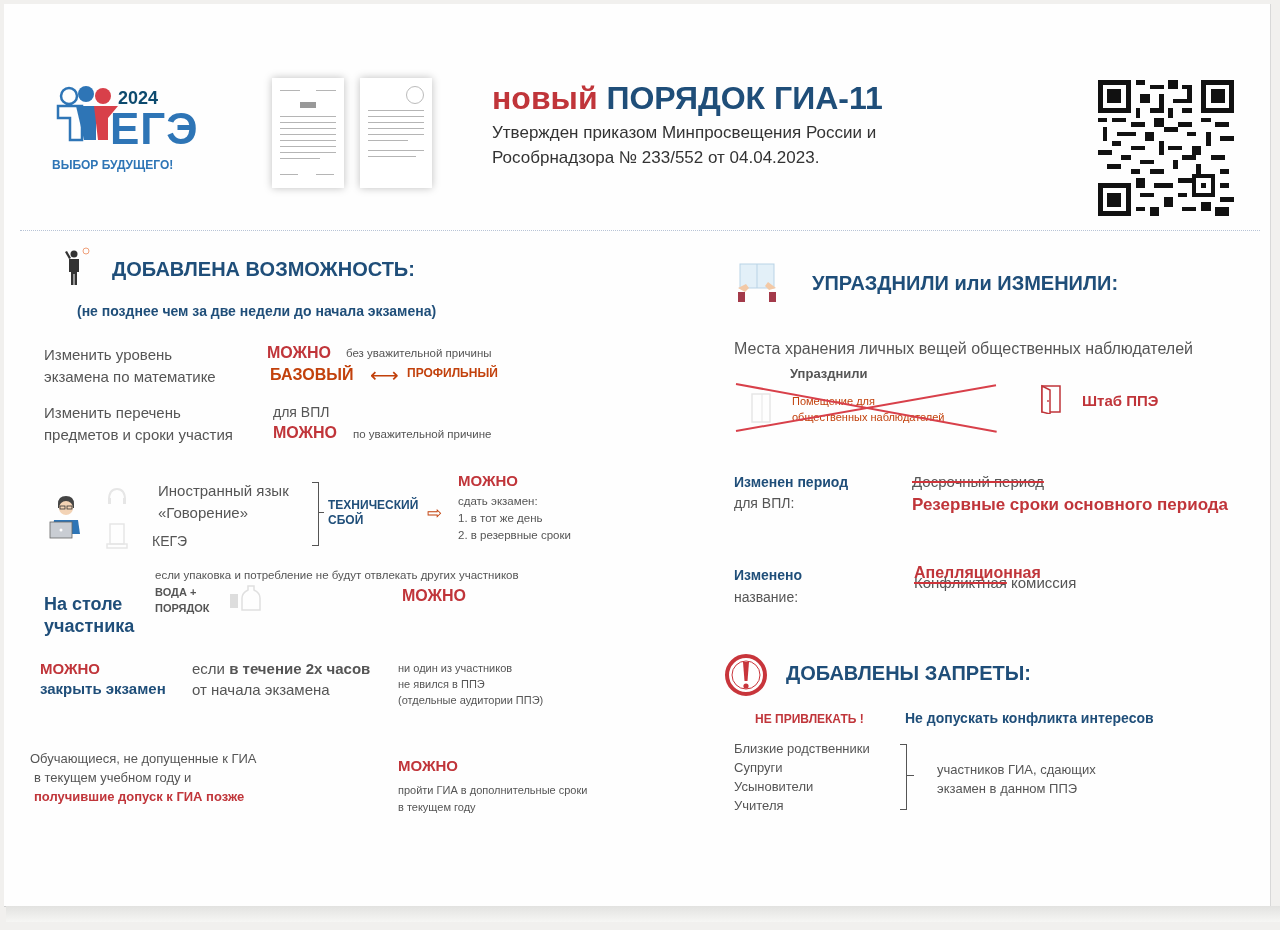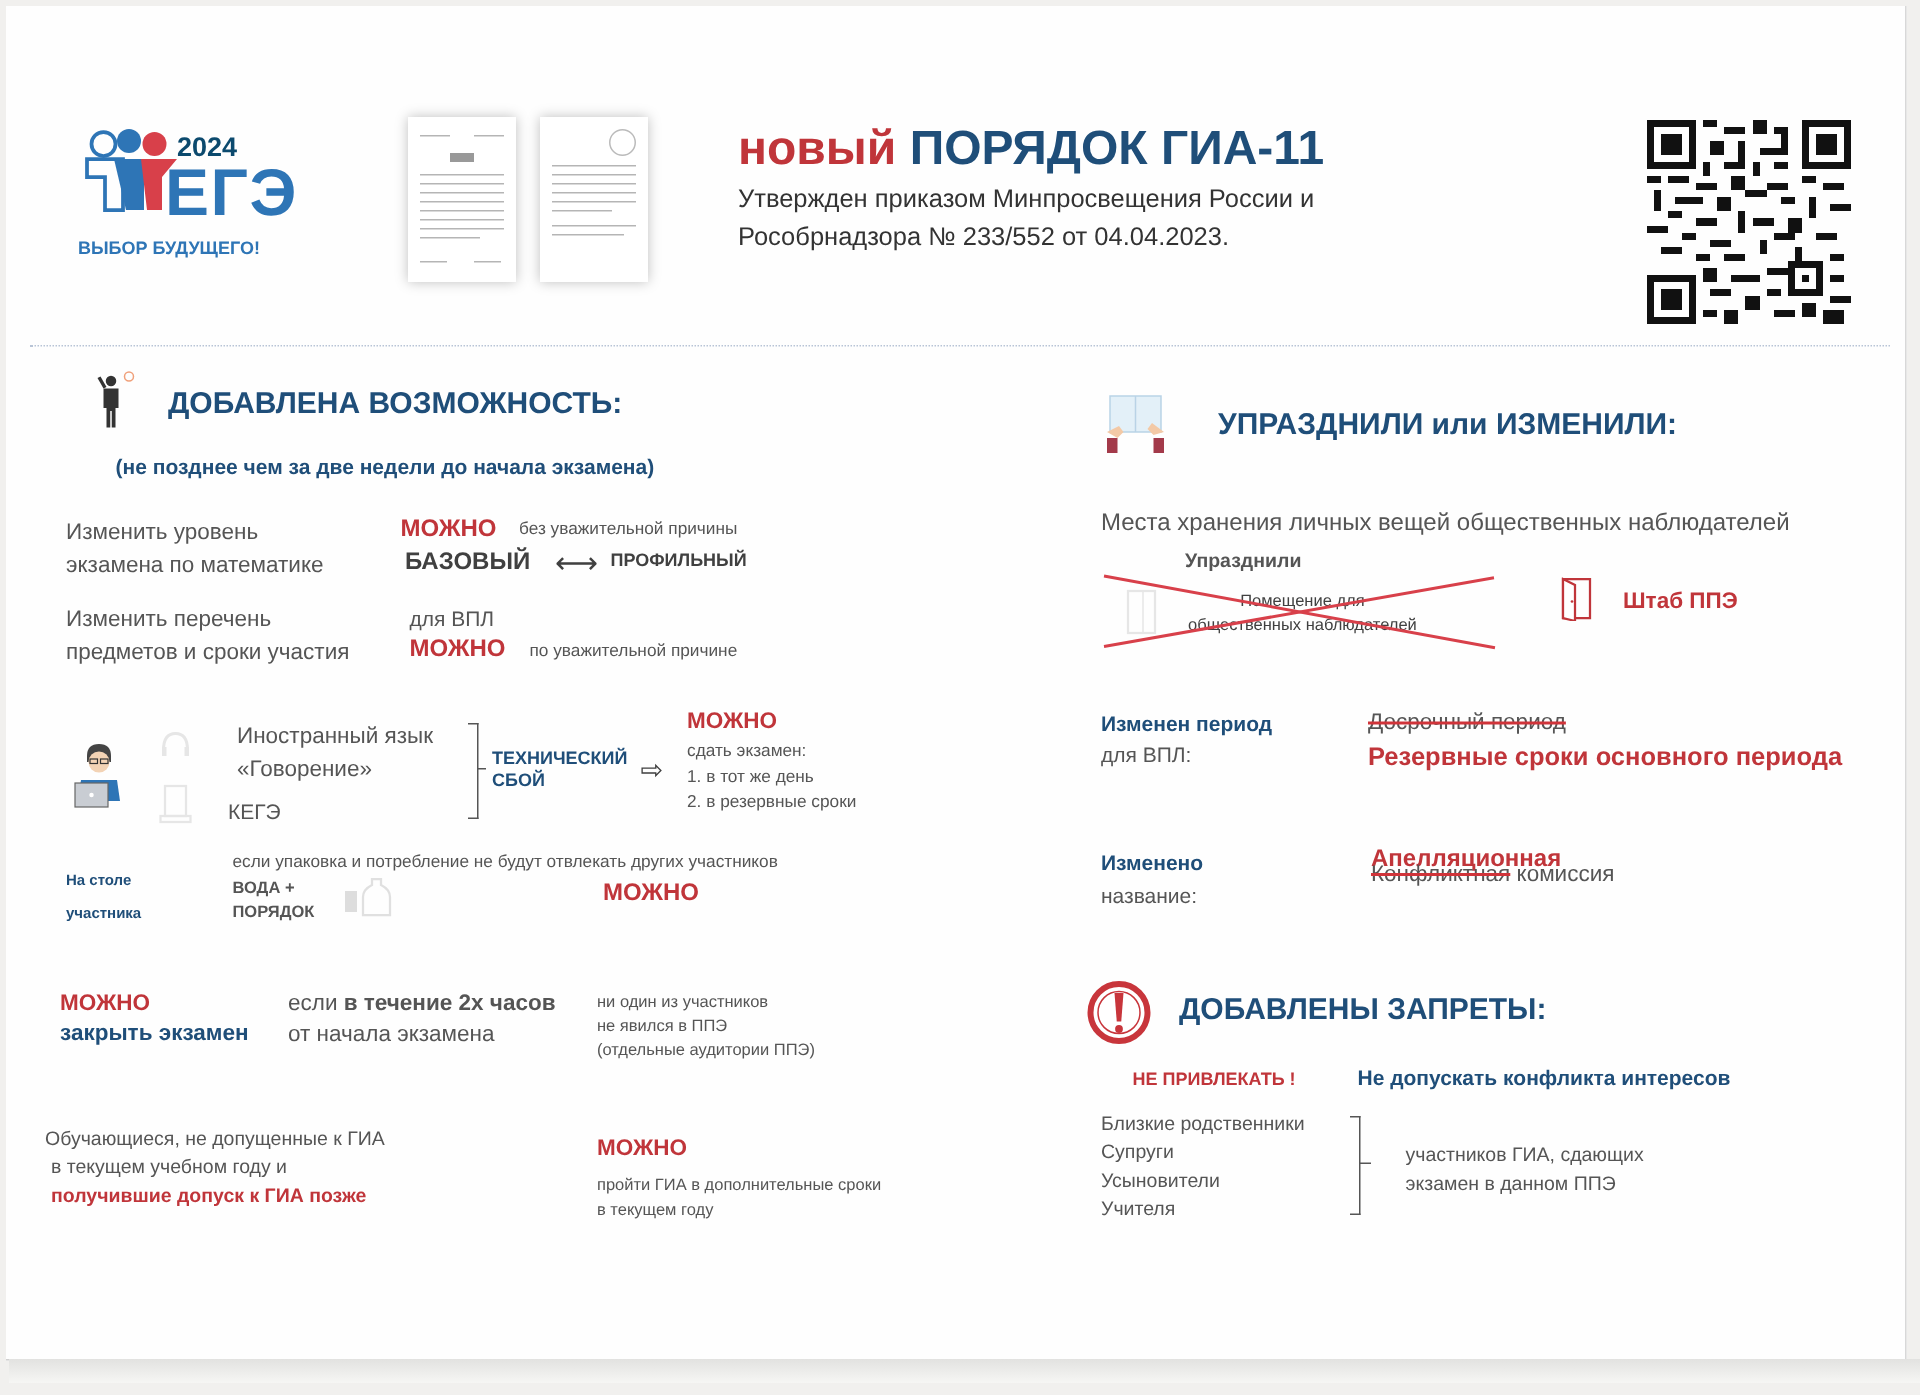--- a/index.html
+++ b/index.html
@@ -3,21 +3,21 @@
 <meta charset="utf-8">
 <style>
   html, body { margin:0; padding:0; }
   body { width:1280px; height:930px; background:#f1f0ee; position:relative; overflow:hidden; font-family:"Liberation Sans", sans-serif; }
   .sheet { position:absolute; left:4px; top:4px; width:1266px; height:902px; background:#fefefe; border-right:1px solid #d8d8d8; border-bottom:1px solid #cfcfcf; }
   .bottom-strip { position:absolute; left:6px; top:906px; width:1274px; height:16px; background:linear-gradient(#e2e2e0,#f6f6f4); }
   .abs { position:absolute; }
   .blue { color:#1f4e79; }
   .red { color:#c0353a; }
   .grey { color:#555; }
-  .lgrey { color:#404040;text-align:center; }
+  .lgrey { color:#c2410c; }
   .b { font-weight:bold; }
   .strike { text-decoration:line-through; text-decoration-color:#d0343a; text-decoration-thickness:2px; }
   .divider { position:absolute; left:20px; top:230px; width:1240px; height:0; border-top:1px dotted #b8c4d6; }
 
   
   .logo-year { left:118px; top:88px; font-size:18px; font-weight:bold; color:#0c4a6e; }
   .logo-ege { left:110px; top:104px; font-size:44px; font-weight:bold; color:#2e75b6; letter-spacing:1px; }
   .logo-slogan { left:52px; top:158px; font-size:12px; font-weight:bold; color:#2e75b6; }
   .doc { position:absolute; top:78px; width:72px; height:110px; background:#fff; box-shadow:0 0 8px rgba(0,0,0,0.25); }
   .doc .ln { position:absolute; left:8px; height:1px; background:#b5b5b5; }
@@ -218,21 +218,21 @@
     <div>СБОЙ</div>
   </div>
   <div class="abs lgrey" style="left:427px;top:502px;font-size:18px">⇨</div>
   <div class="abs b red" style="left:458px;top:472px;font-size:15px">МОЖНО</div>
   <div class="abs grey t12" style="left:458px;top:493px;line-height:17px">
     <div>сдать экзамен:</div>
     <div>1. в тот же день</div>
     <div>2. в резервные сроки</div>
   </div>
 
-  <div class="abs b blue" style="left:44px;top:577px;font-size:10px;line-height:22px">
+  <div class="abs b blue" style="left:44px;top:593px;font-size:18px;line-height:22px">
     <div>На столе</div>
     <div>участника</div>
   </div>
   <div class="abs grey t12" style="left:155px;top:569px">если упаковка и потребление не будут отвлекать других участников</div>
   <div class="abs b grey" style="left:155px;top:584px;font-size:11px;line-height:16px">
     <div>ВОДА +</div>
     <div>ПОРЯДОК</div>
   </div>
   <svg class="abs" style="left:228px;top:584px;width:40px;height:28px" viewBox="0 0 40 28">
     <rect x="2" y="10" width="8" height="14" fill="#ddd"></rect>

